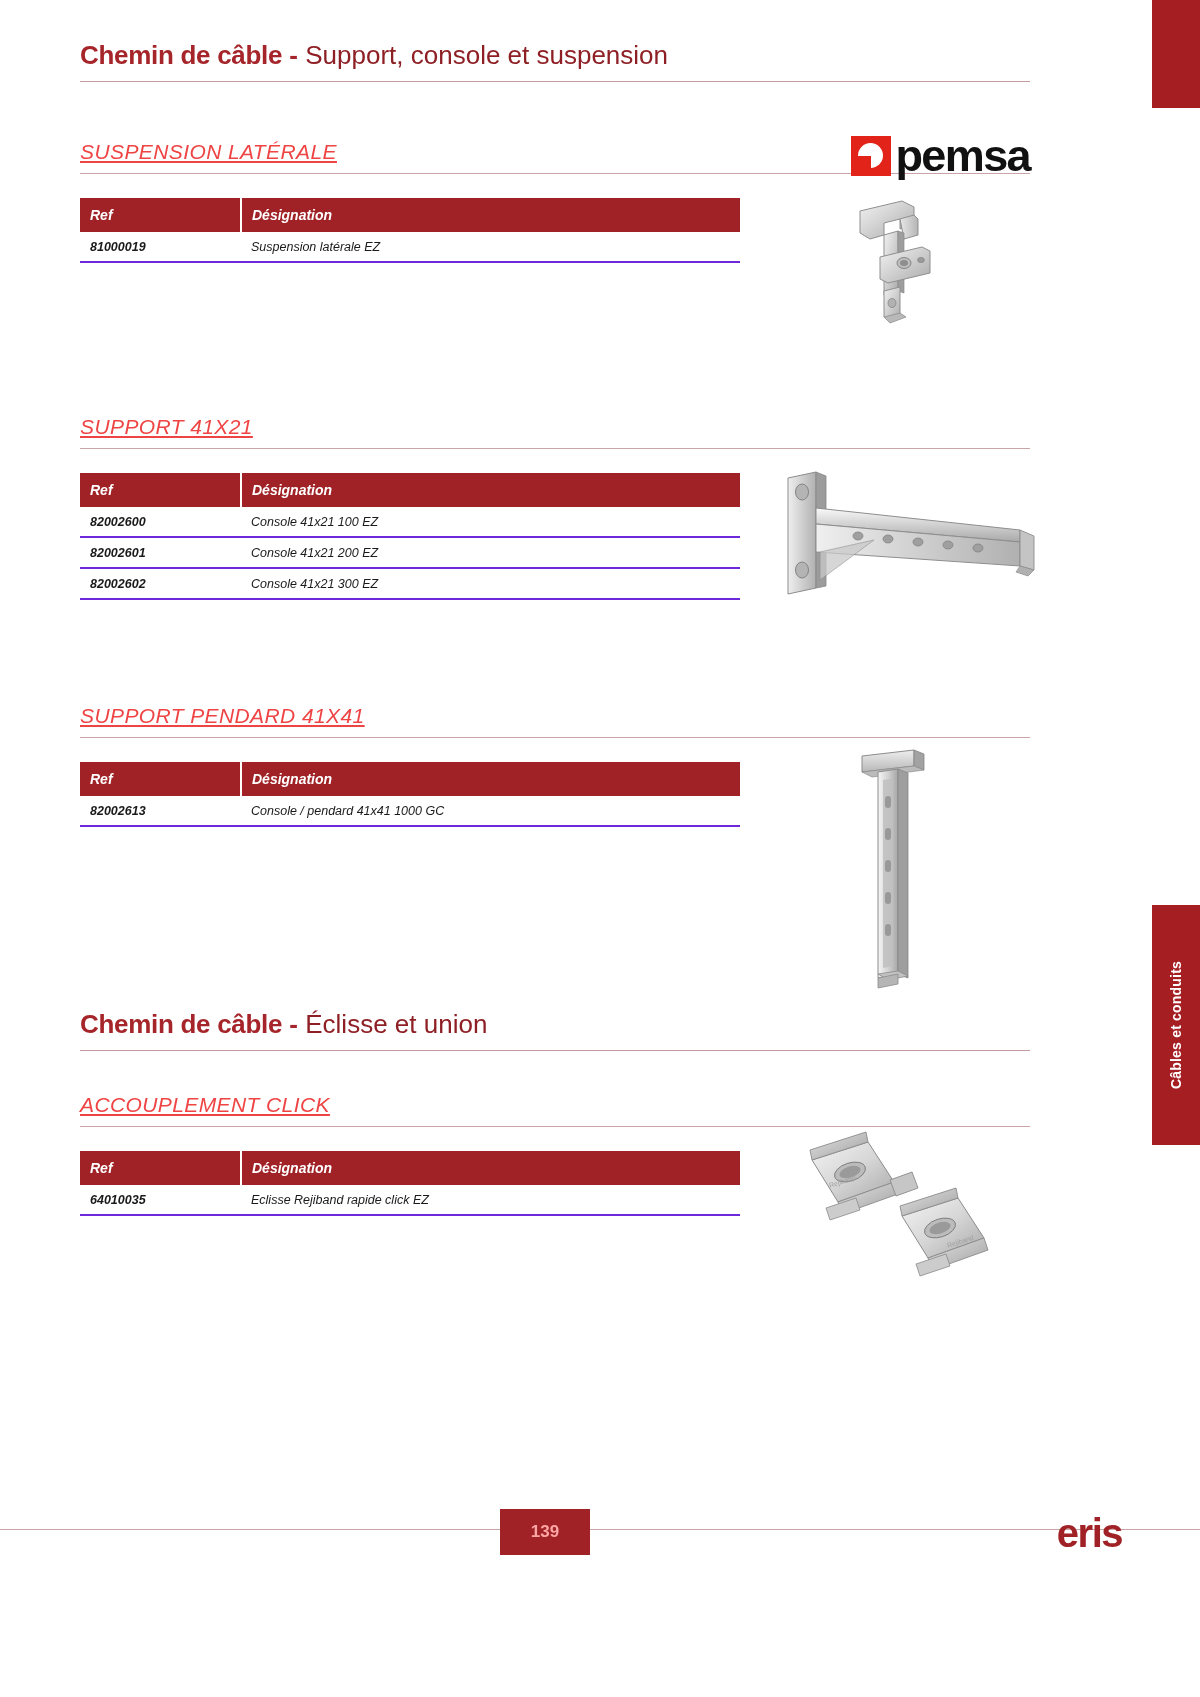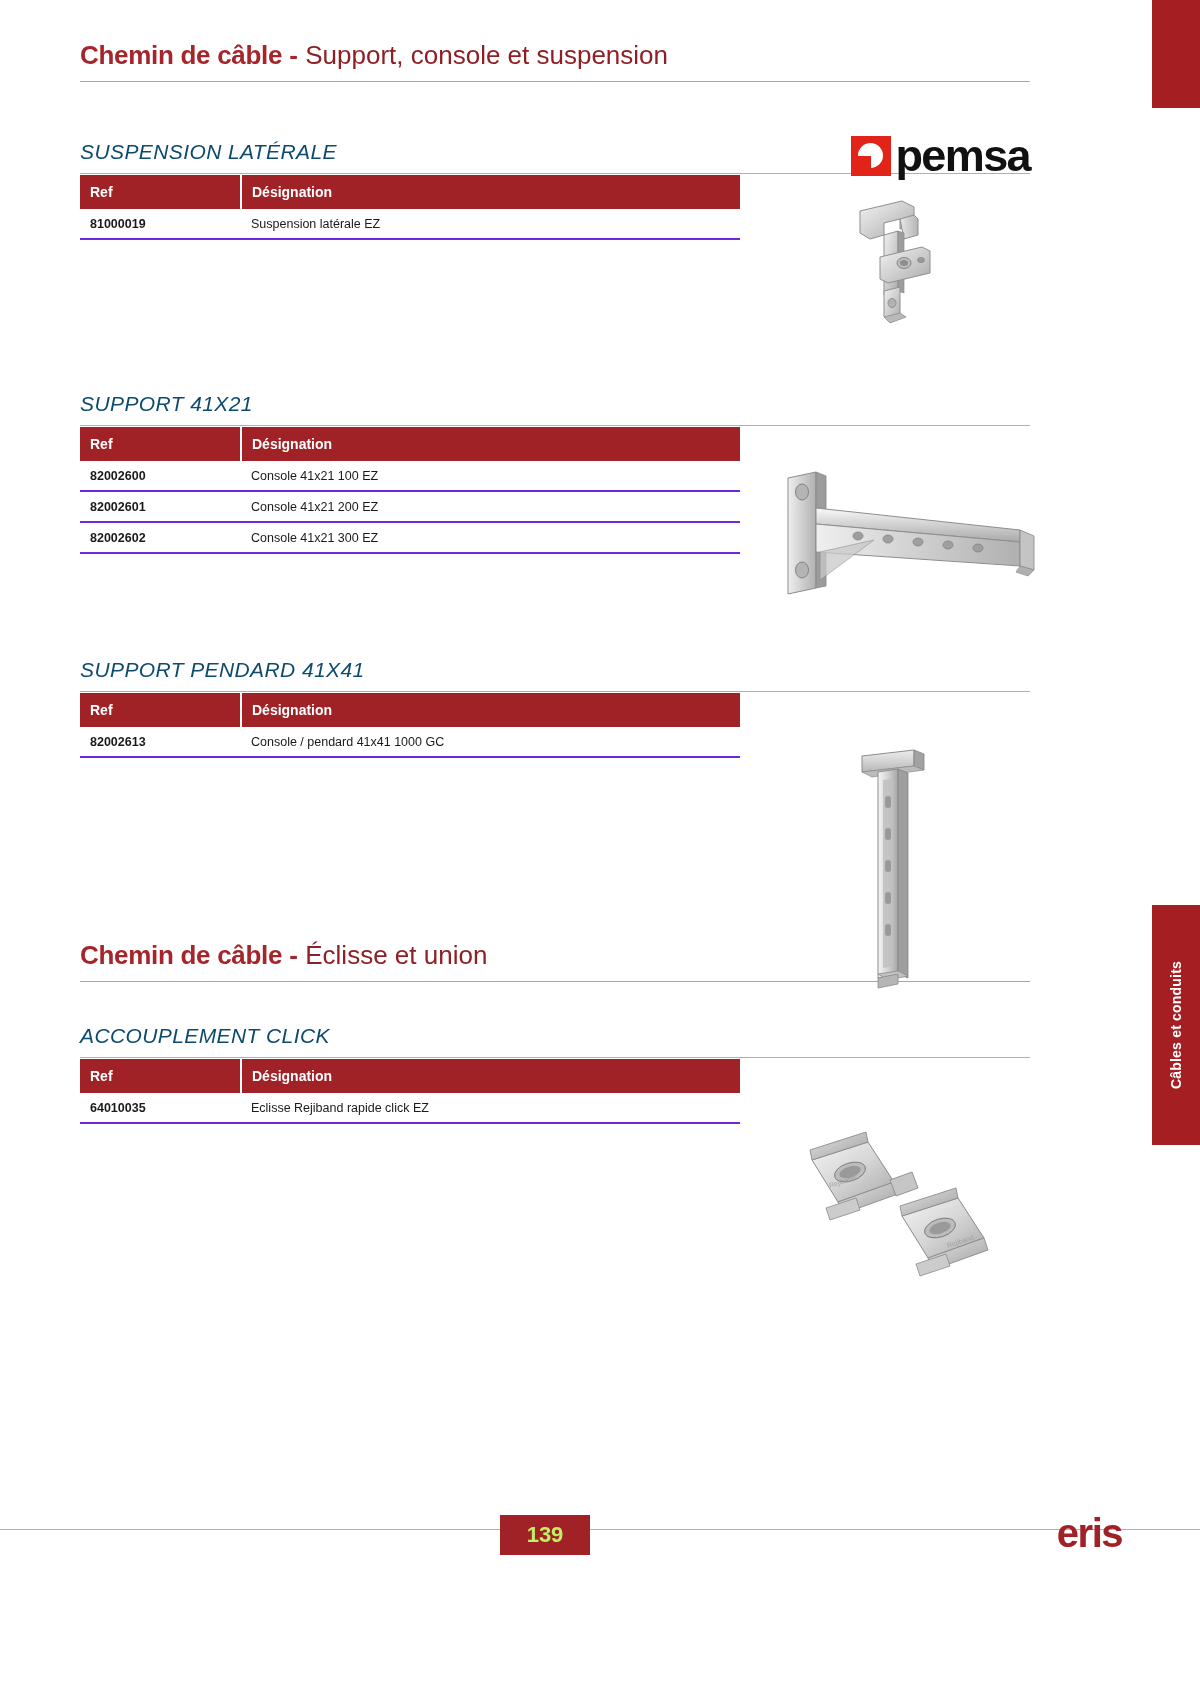--- a/index.html
+++ b/index.html
@@ -139,36 +139,38 @@
     line-height: 40px;
   }
 
   
   .section {
     margin-top: 0;
   }
   .section-title {
     font-size: 21px;
     font-style: italic;
-    color: #0c4a6e;
+    color: #ef4444;
     letter-spacing: .4px;
     padding-bottom: 9px;
+    text-decoration: underline;
   }
   .section-rule {
     height: 1px;
     background: #C9A5A8;
     width: 950px;
   }
 
   
   .tbl {
     width: 660px;
     border-collapse: collapse;
-    margin-top: 1px;
+    margin-top: 24px;
     table-layout: fixed;
+    font-style: italic;
   }
   .tbl thead th {
     background: #A02226;
     color: #ffffff;
     text-align: left;
     font-size: 14px;
     font-weight: bold;
     padding: 9px 0 9px 10px;
     height: 14px;
   }
@@ -198,24 +200,24 @@
     right: 0;
     bottom: 167px;
     height: 1px;
     background: #C9A5A8;
   }
   .page-tab {
     position: absolute;
     left: 500px;
     bottom: 142px;
     width: 90px;
-    height: 40px;
+    height: 46px;
     background: #A02226;
-    color: #bef264;
-    font-size: 22px;
+    color: #fca5a5;
+    font-size: 17px;
     font-weight: bold;
     display: flex;
     align-items: center;
     justify-content: center;
   }
   .eris-logo {
     position: absolute;
     right: 78px;
     bottom: 144px;
     font-size: 40px;

